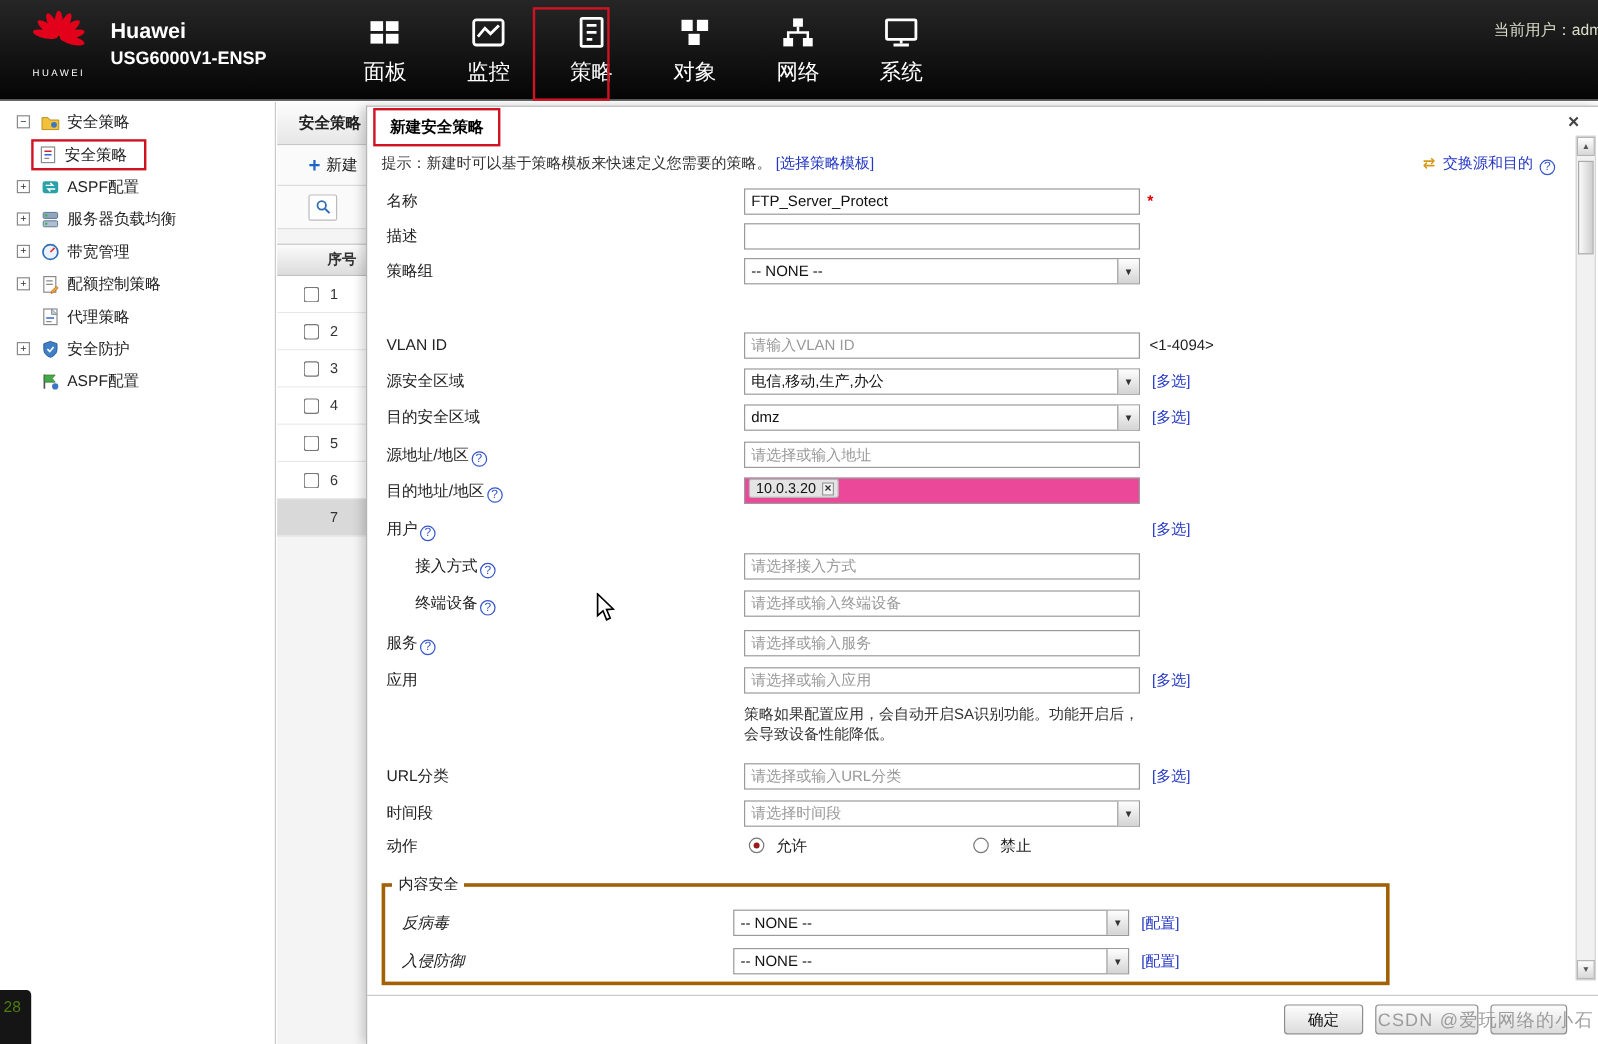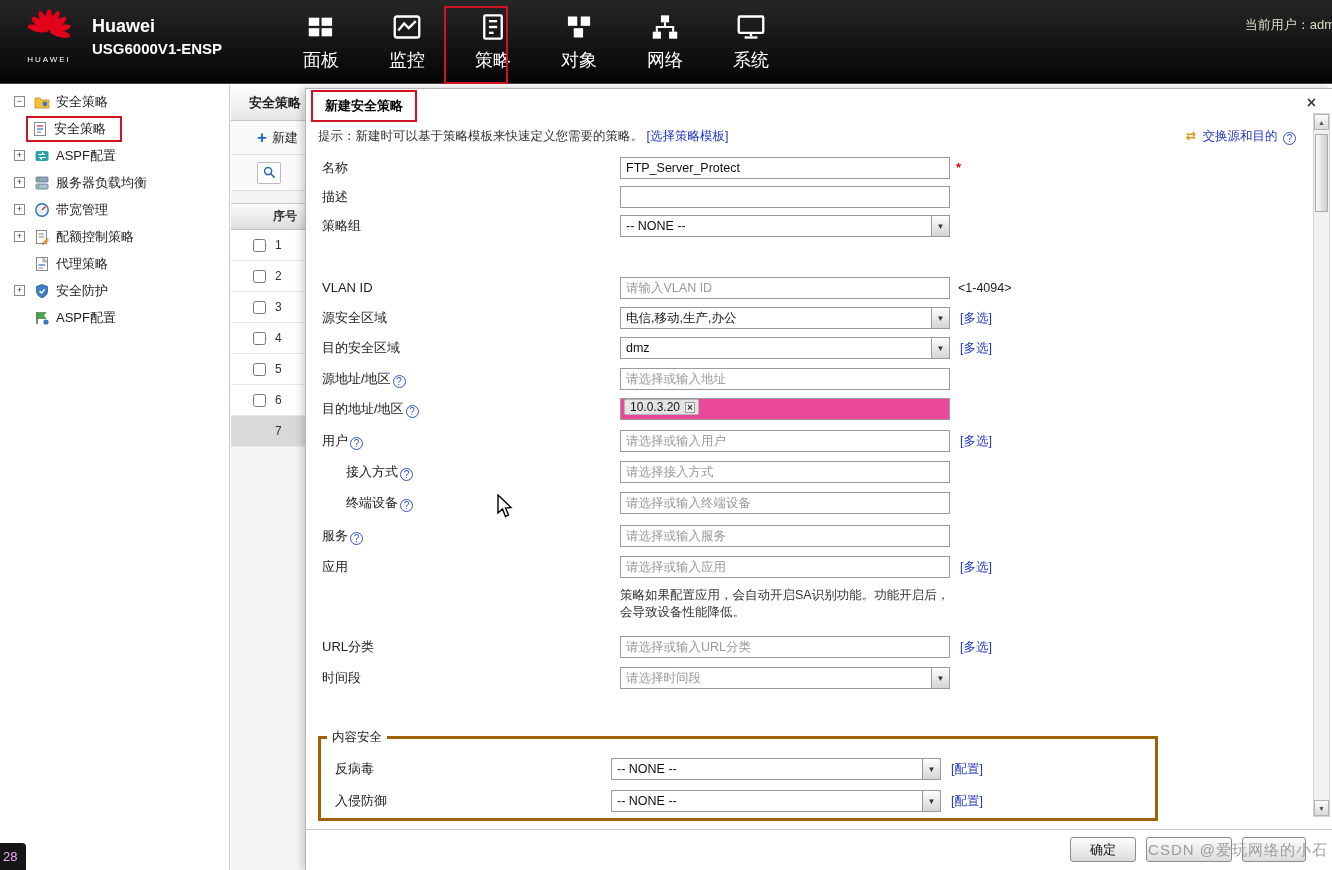--- a/index.html
+++ b/index.html
@@ -102,21 +102,21 @@
   .radio { width:13px; height:13px; border:1px solid #777; border-radius:50%; background:#fff;
            display:inline-block; position:relative; vertical-align:-2px; cursor:pointer; }
   .radio.checked::after { content:""; position:absolute; left:3px; top:3px; right:3px; bottom:3px;
                           border-radius:50%; background:#9b1a1a; }
   .rlabel { margin-left:6px; font-size:13px; color:#222; }
   .ract { position:absolute; top:2px; }
   fieldset.cs { position:absolute; left:12px; top:640px; width:840px; height:92px;
                 border:3px solid #a16207; }
   fieldset.cs legend { font-size:12.5px; color:#222; padding:0 5px; margin-left:6px; }
   .cs-row { position:absolute; left:0; right:0; height:24px; }
-  .cs-label { position:absolute; left:14px; line-height:22px; color:#222; }
+  .cs-label { position:absolute; left:14px; line-height:22px; color:#222;font-style:italic; }
   .cs-row .fselect { left:290px; }
   .cs-config { position:absolute; left:630px; line-height:22px; font-size:12.5px; }
 
   .vscroll { position:absolute; right:2px; top:24px; width:17px; height:704px; background:#f1f1f1;
              border:1px solid #d5d5d5; }
   .vs-btn { position:absolute; left:0; right:0; height:16px; background:linear-gradient(#fdfdfd,#d8d8d8);
             border:1px solid #b5b5b5; font-size:7px; color:#555; display:flex; align-items:center;
             justify-content:center; cursor:pointer; }
   .vs-up { top:0; } .vs-down { bottom:0; }
   .vs-thumb { position:absolute; left:1px; right:1px; top:20px; height:78px;
@@ -125,22 +125,22 @@
   .dlg-footer-line { position:absolute; left:0; right:0; top:740px; border-top:1px solid #c9c9c9; }
   .btn { position:absolute; top:748px; height:25px; background:linear-gradient(#fdfdfd,#dcdcdc);
          border:1px solid #8c8c8c; border-radius:3px; font-size:13px; color:#111; text-align:center;
          line-height:23px; cursor:pointer; }
   .btn-ok { right:196px; width:66px; }
   .btn-b2 { right:100px; width:86px; }
   .btn-b3 { right:26px; width:64px; }
   .watermark { position:absolute; right:4px; top:752px; font-size:15px; color:#8e8e8e; opacity:.85;
                letter-spacing:1px; z-index:6; pointer-events:none; white-space:nowrap; }
 
-  .page-badge { position:absolute; left:0; bottom:0; width:26px; height:27px; background:#151515;
-                color:#f0abfc; font-size:13px; line-height:27px; text-align:left; padding-left:3px;
+  .page-badge { position:absolute; left:0; bottom:0; width:26px; height:45px; background:#151515;
+                color:#4d7c0f; font-size:13px; line-height:27px; text-align:left; padding-left:3px;
                 z-index:30; border-top-right-radius:4px; }
   .cursor { position:absolute; left:496px; top:494px; z-index:40; pointer-events:none; }
 </style>
 </head>
 <body>
 
 <div class="screen">
 
   <div class="topbar">
     <div class="logo-block">
@@ -440,21 +440,20 @@
       <div class="ftext tagbox">
         <span class="tagchip">
           <span>10.0.3.20</span>
           <span class="tagx">×</span>
         </span>
       </div>
     </div>
 
     <div class="frow" style="top:341px">
       <span class="flabel"><span>用户</span><span class="help">?</span></span>
-      <input class="ftext" placeholder="请选择或输入用户" style="">
       <a class="multi blue-link">[多选]</a>
     </div>
 
     <div class="frow" style="top:372px">
       <span class="flabel ind"><span>接入方式</span><span class="help">?</span></span>
       <input class="ftext" placeholder="请选择接入方式" style="">
     </div>
 
     <div class="frow" style="top:403px">
       <span class="flabel ind"><span>终端设备</span><span class="help">?</span></span>
@@ -481,20 +480,31 @@
     </div>
 
     <div class="frow" style="top:578px">
       <span class="flabel">时间段</span>
       <div class="fselect gray">
         <span class="fselect-text">请选择时间段</span>
         <span class="fselect-btn">▼</span>
       </div>
     </div>
 
+    <div class="frow" style="top:605px">
+      <span class="flabel">动作</span>
+      <span class="ract" style="left:306px">
+        <span class="radio checked"></span>
+        <span class="rlabel">允许</span>
+      </span>
+      <span class="ract" style="left:493px">
+        <span class="radio"></span>
+        <span class="rlabel">禁止</span>
+      </span>
+    </div>
 
     <fieldset class="cs">
       <legend>内容安全</legend>
       <div class="cs-row" style="top:12px">
         <span class="cs-label">反病毒</span>
         <div class="fselect">
           <span class="fselect-text">-- NONE --</span>
           <span class="fselect-btn">▼</span>
         </div>
         <a class="cs-config blue-link">[配置]</a>

